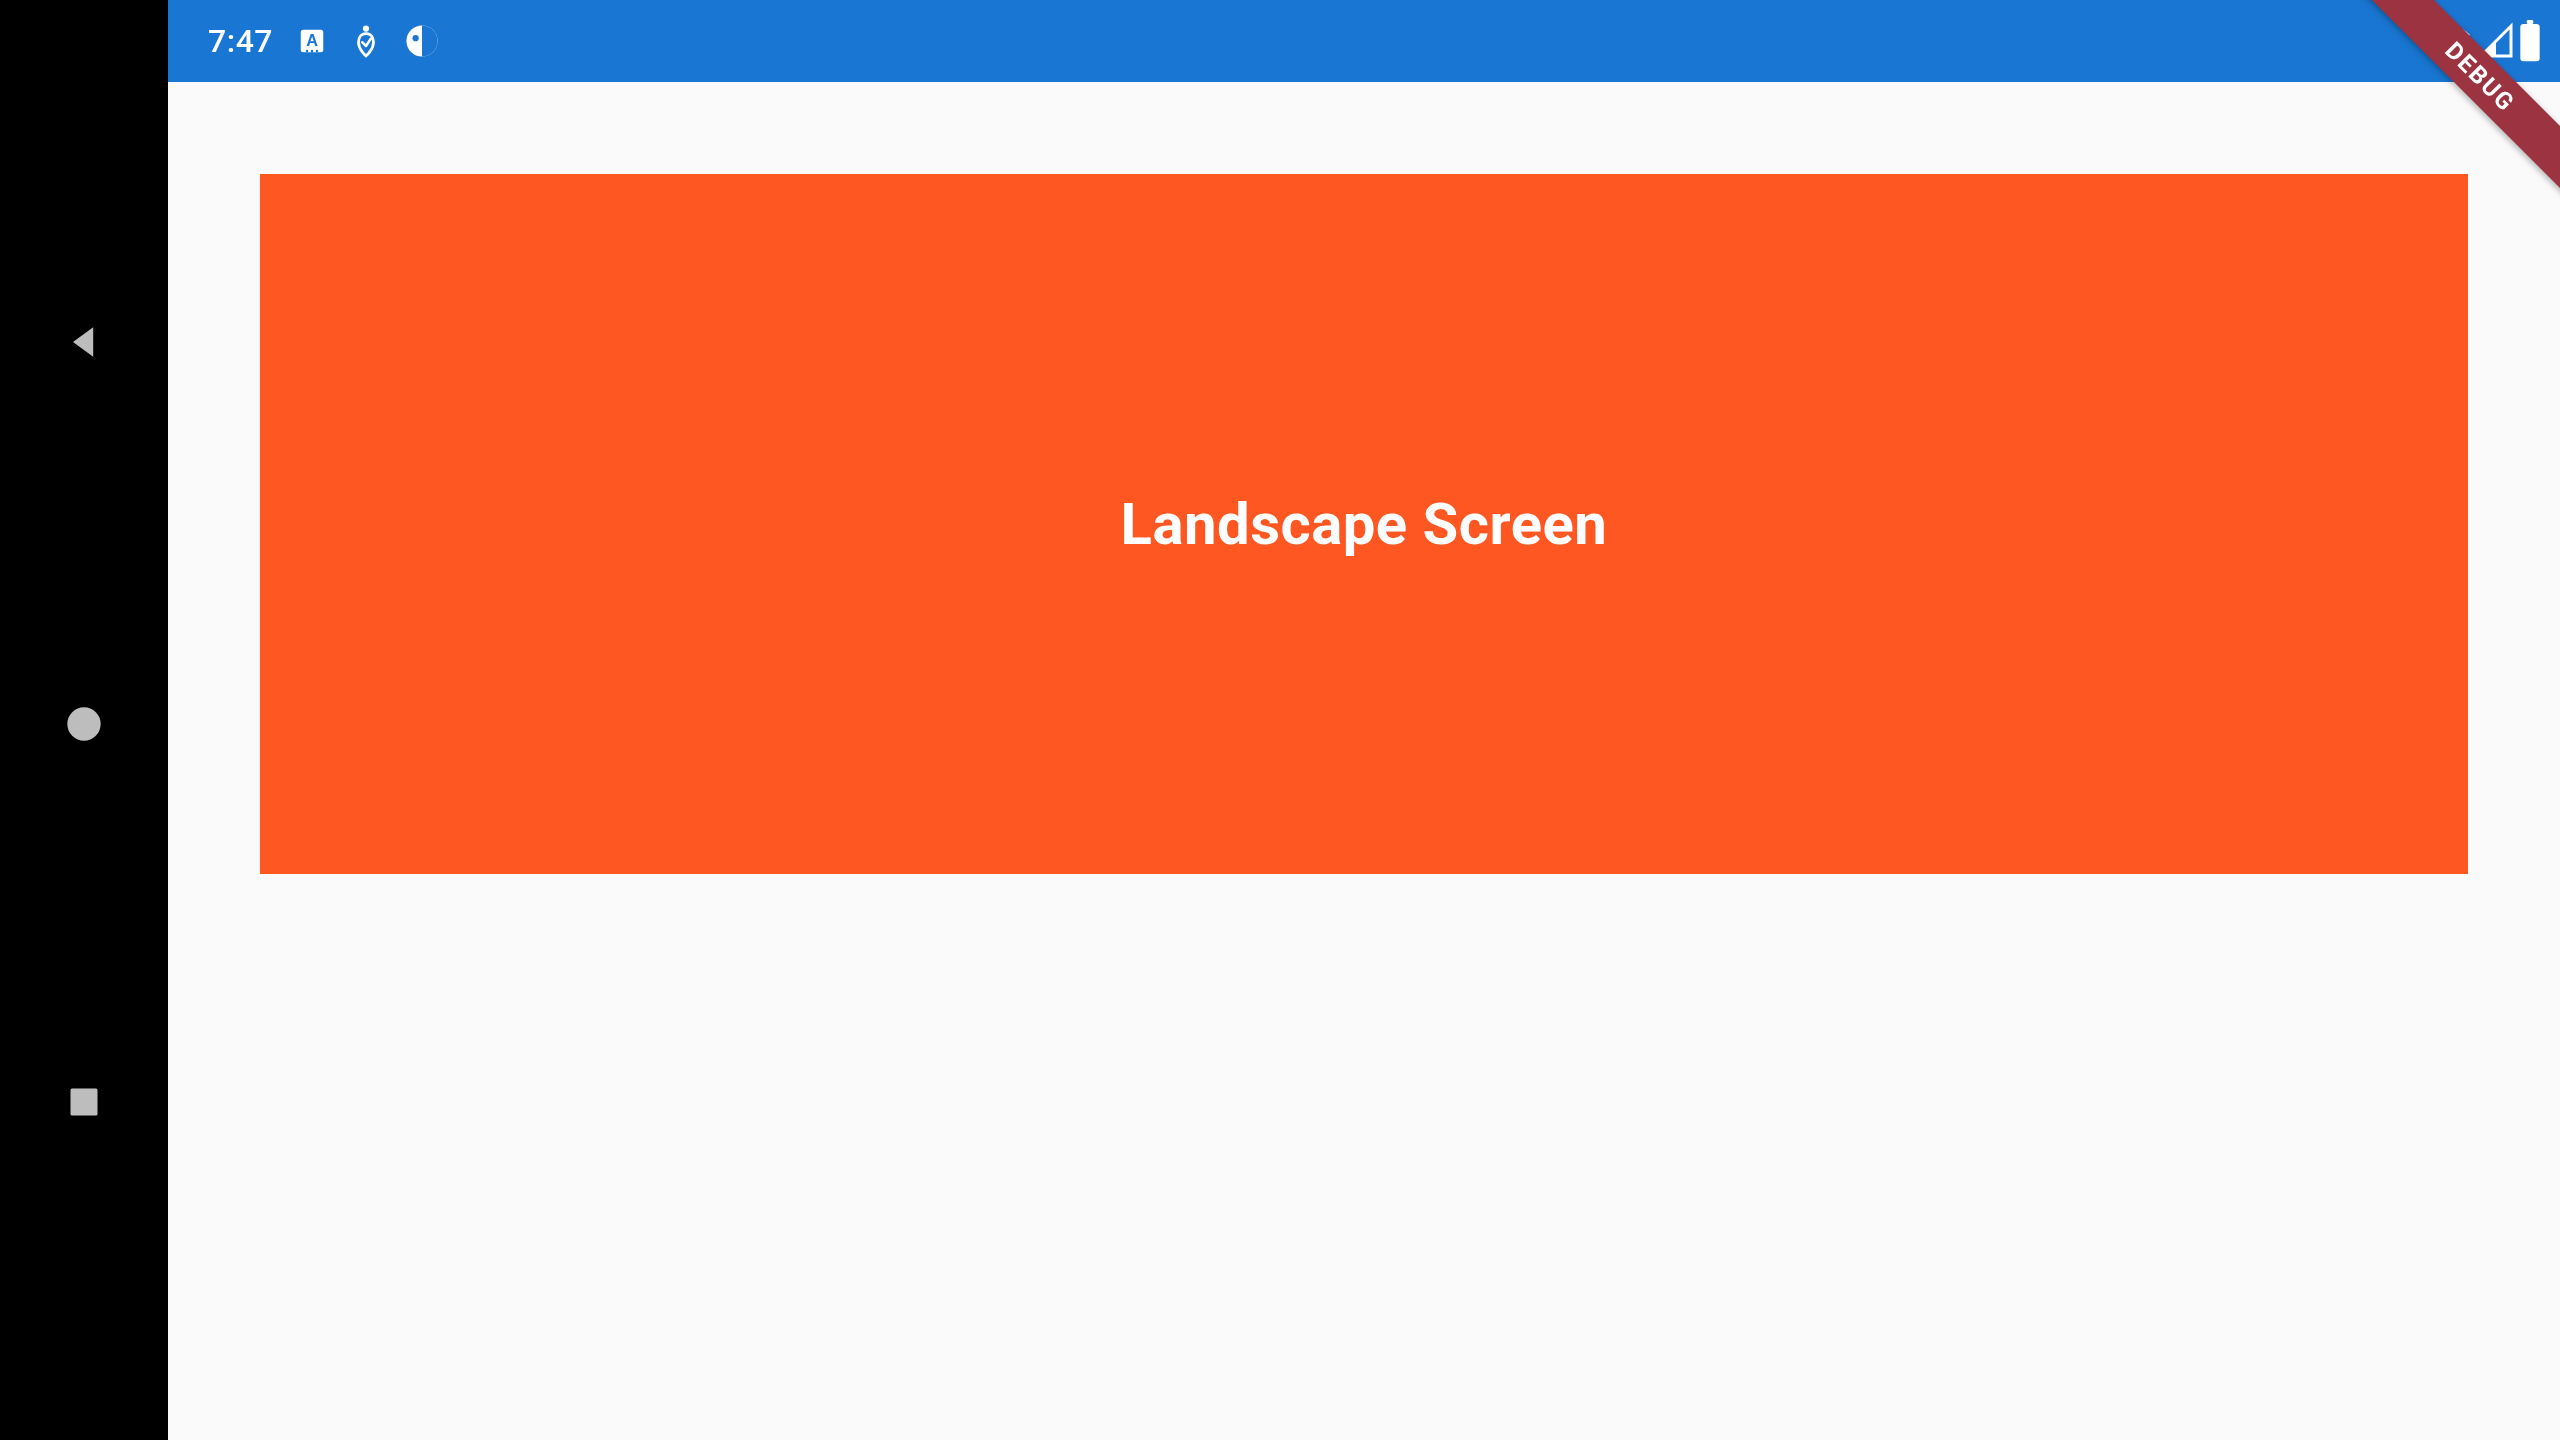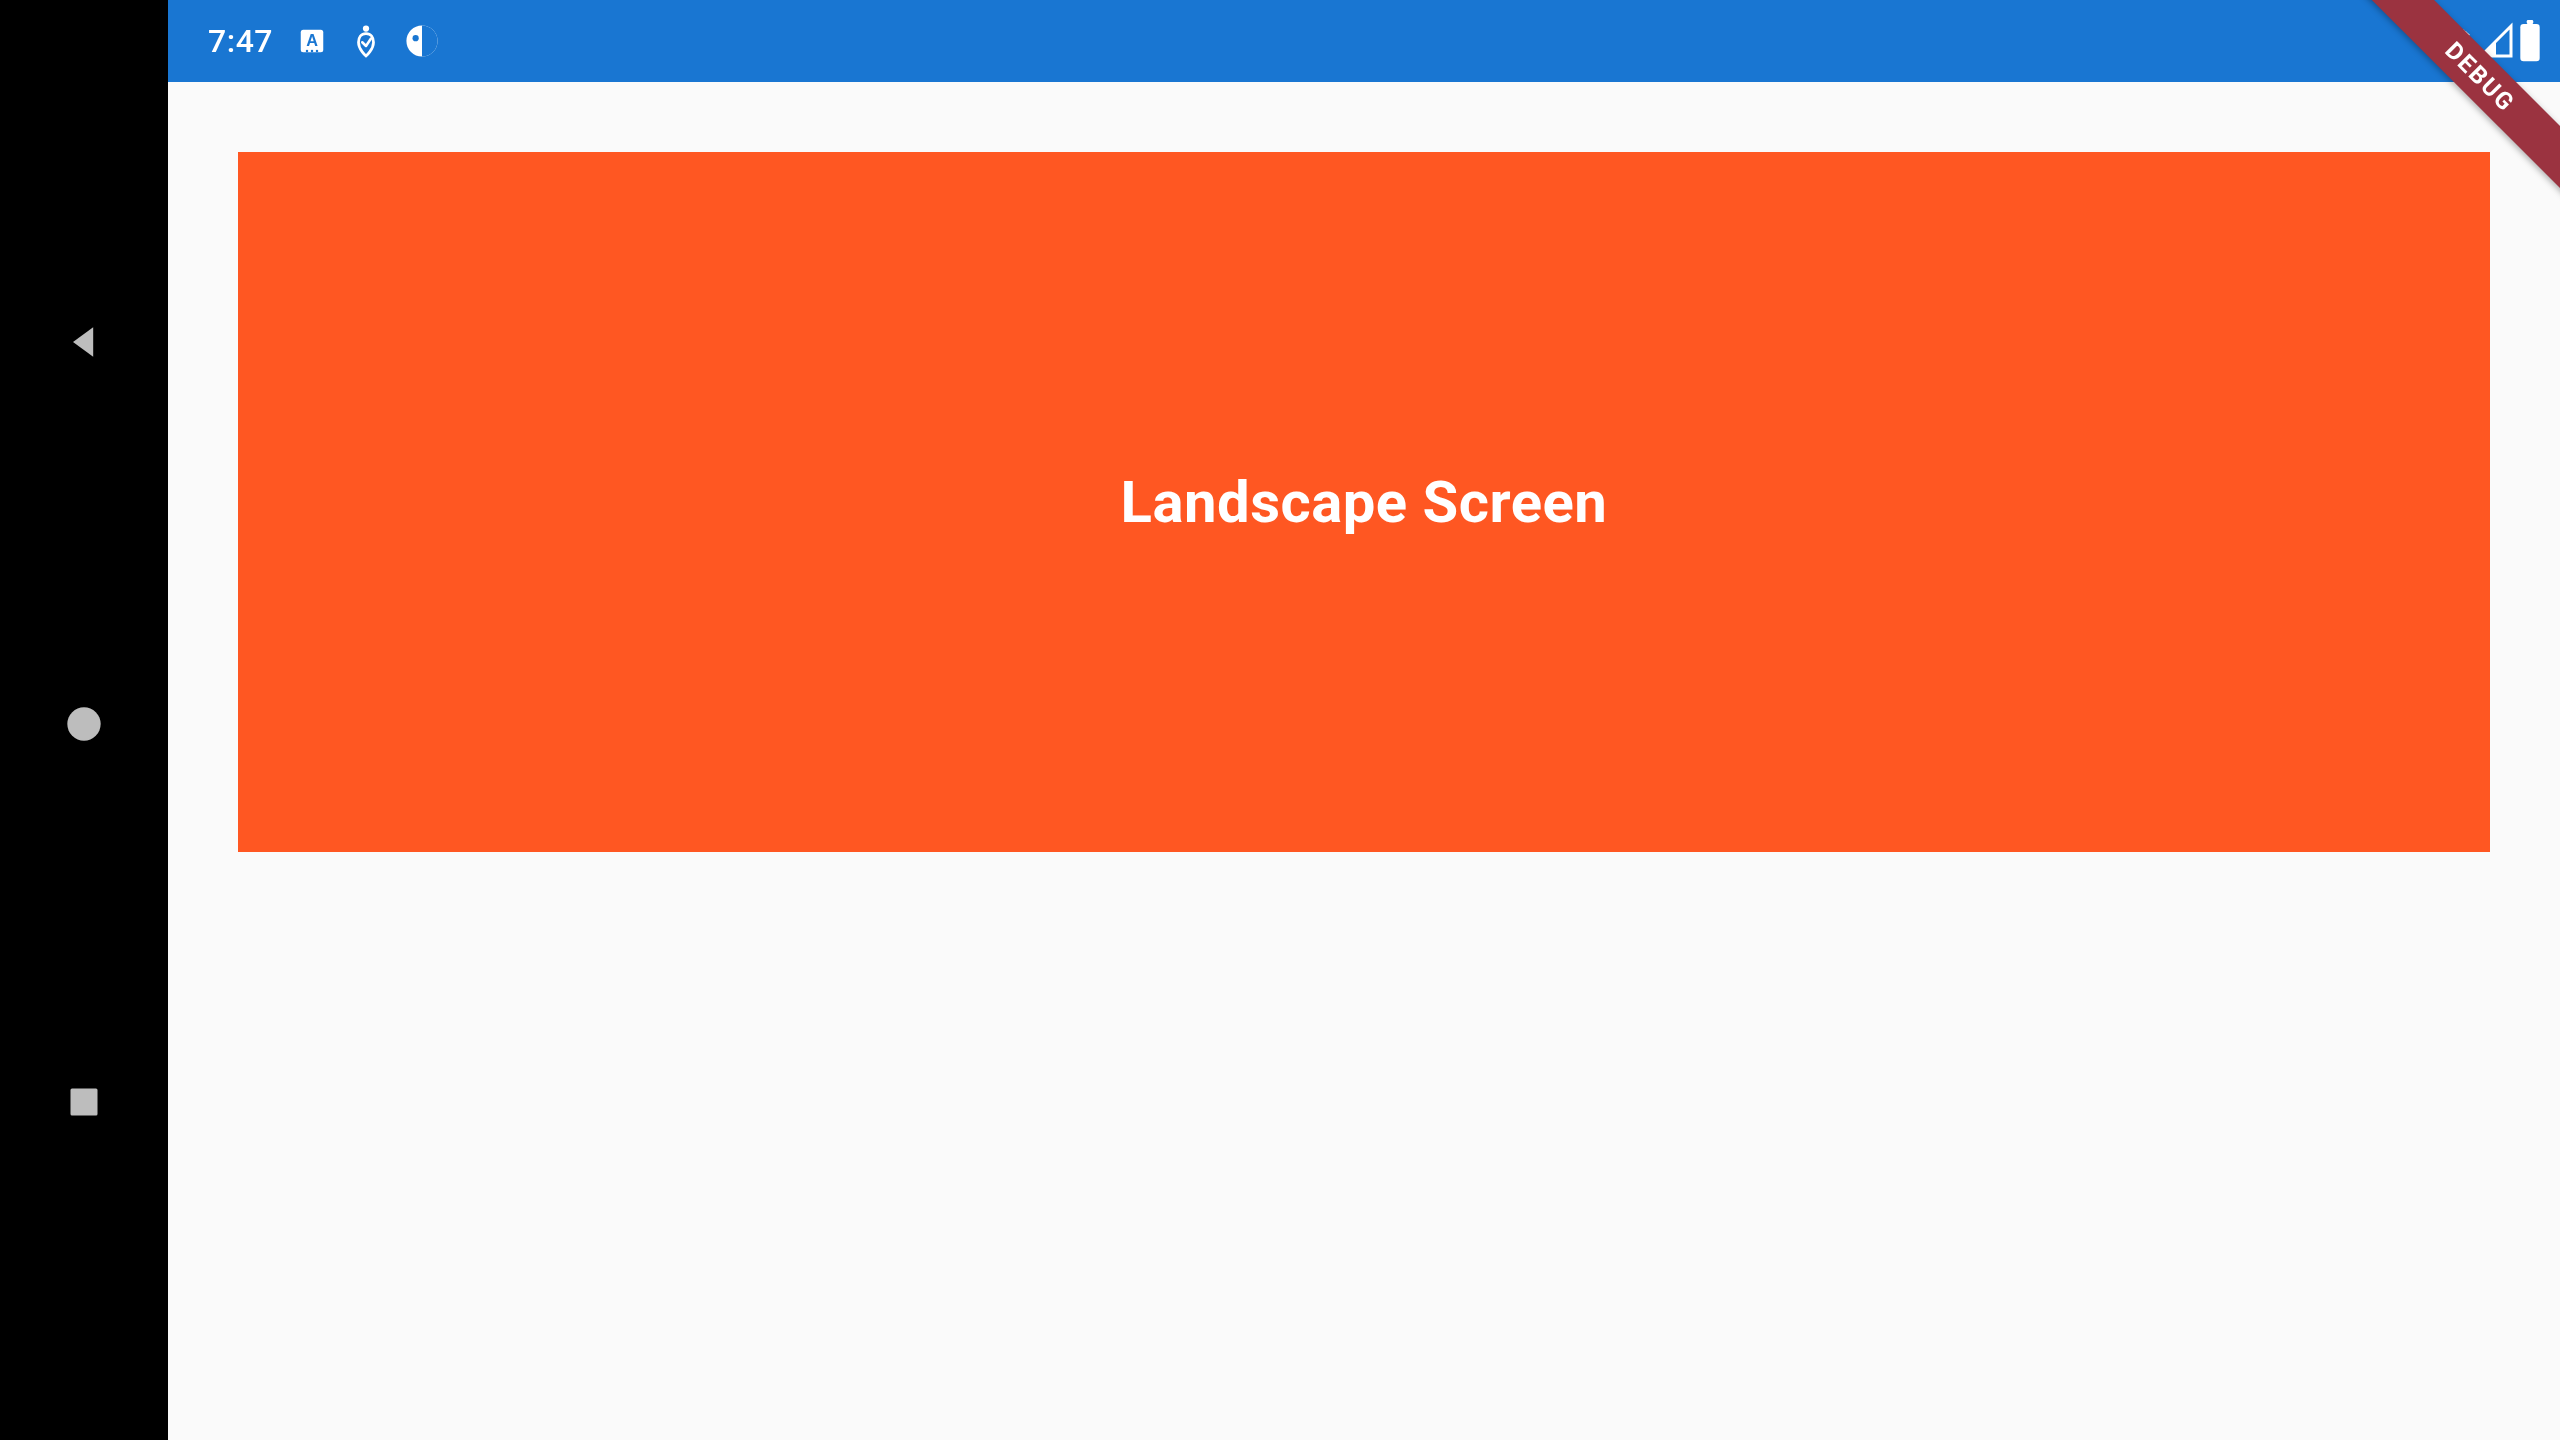--- a/index.html
+++ b/index.html
@@ -92,21 +92,21 @@
     .app-bar-title {
       color: #fff;
       font-size: 58px;
       font-weight: 500;
       letter-spacing: 0.5px;
     }
     
     .body-area {
       flex: 1;
       background: #fafafa;
-      padding: 70px;
+      padding: 92px;
       border-radius: 15px;
     }
     
     .orange-box {
       width: 100%;
       height: 700px;
       background: #ff5722;
       display: flex;
       align-items: center;
       justify-content: center;

